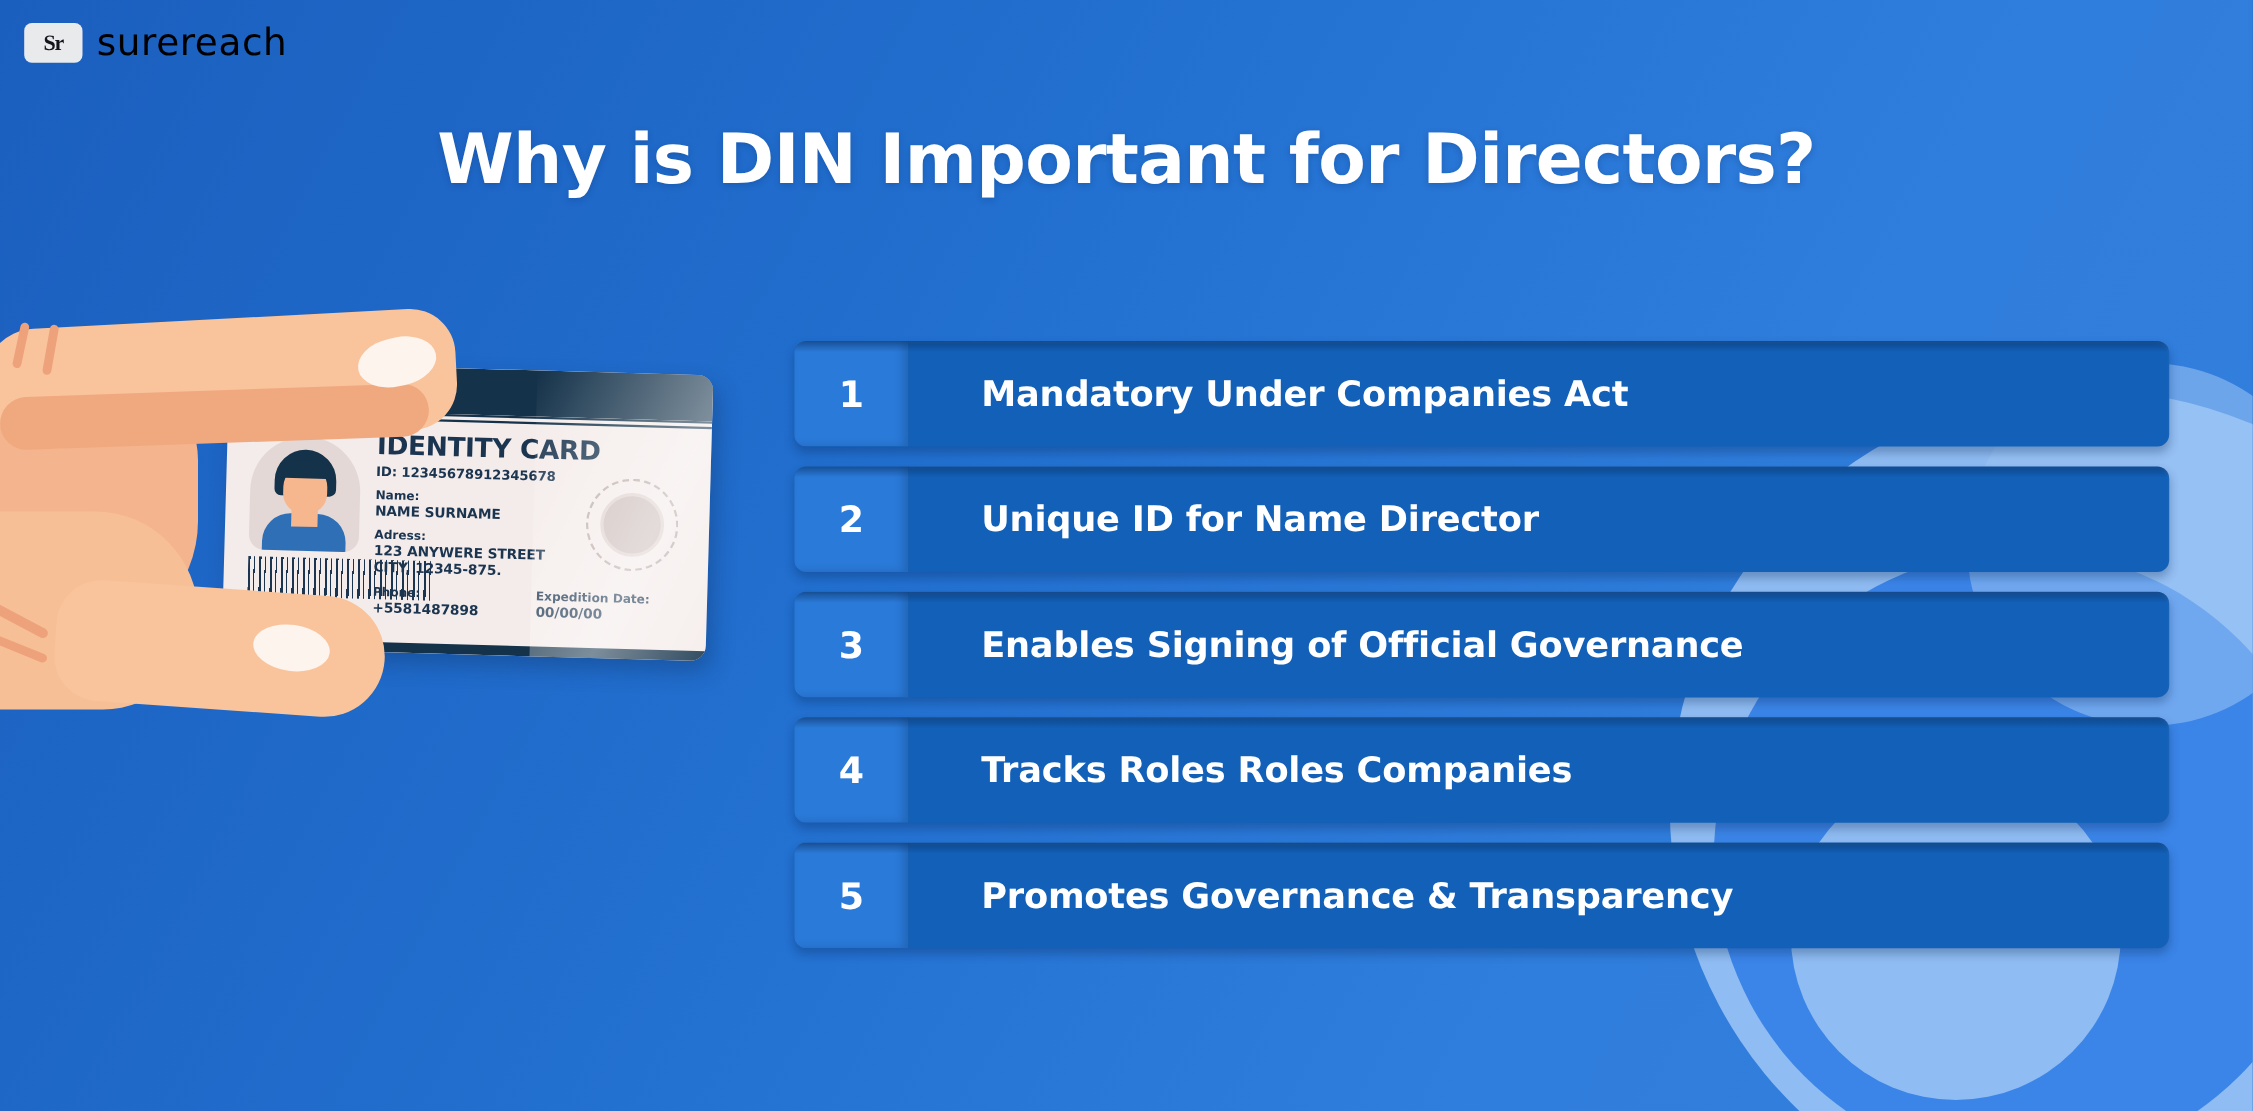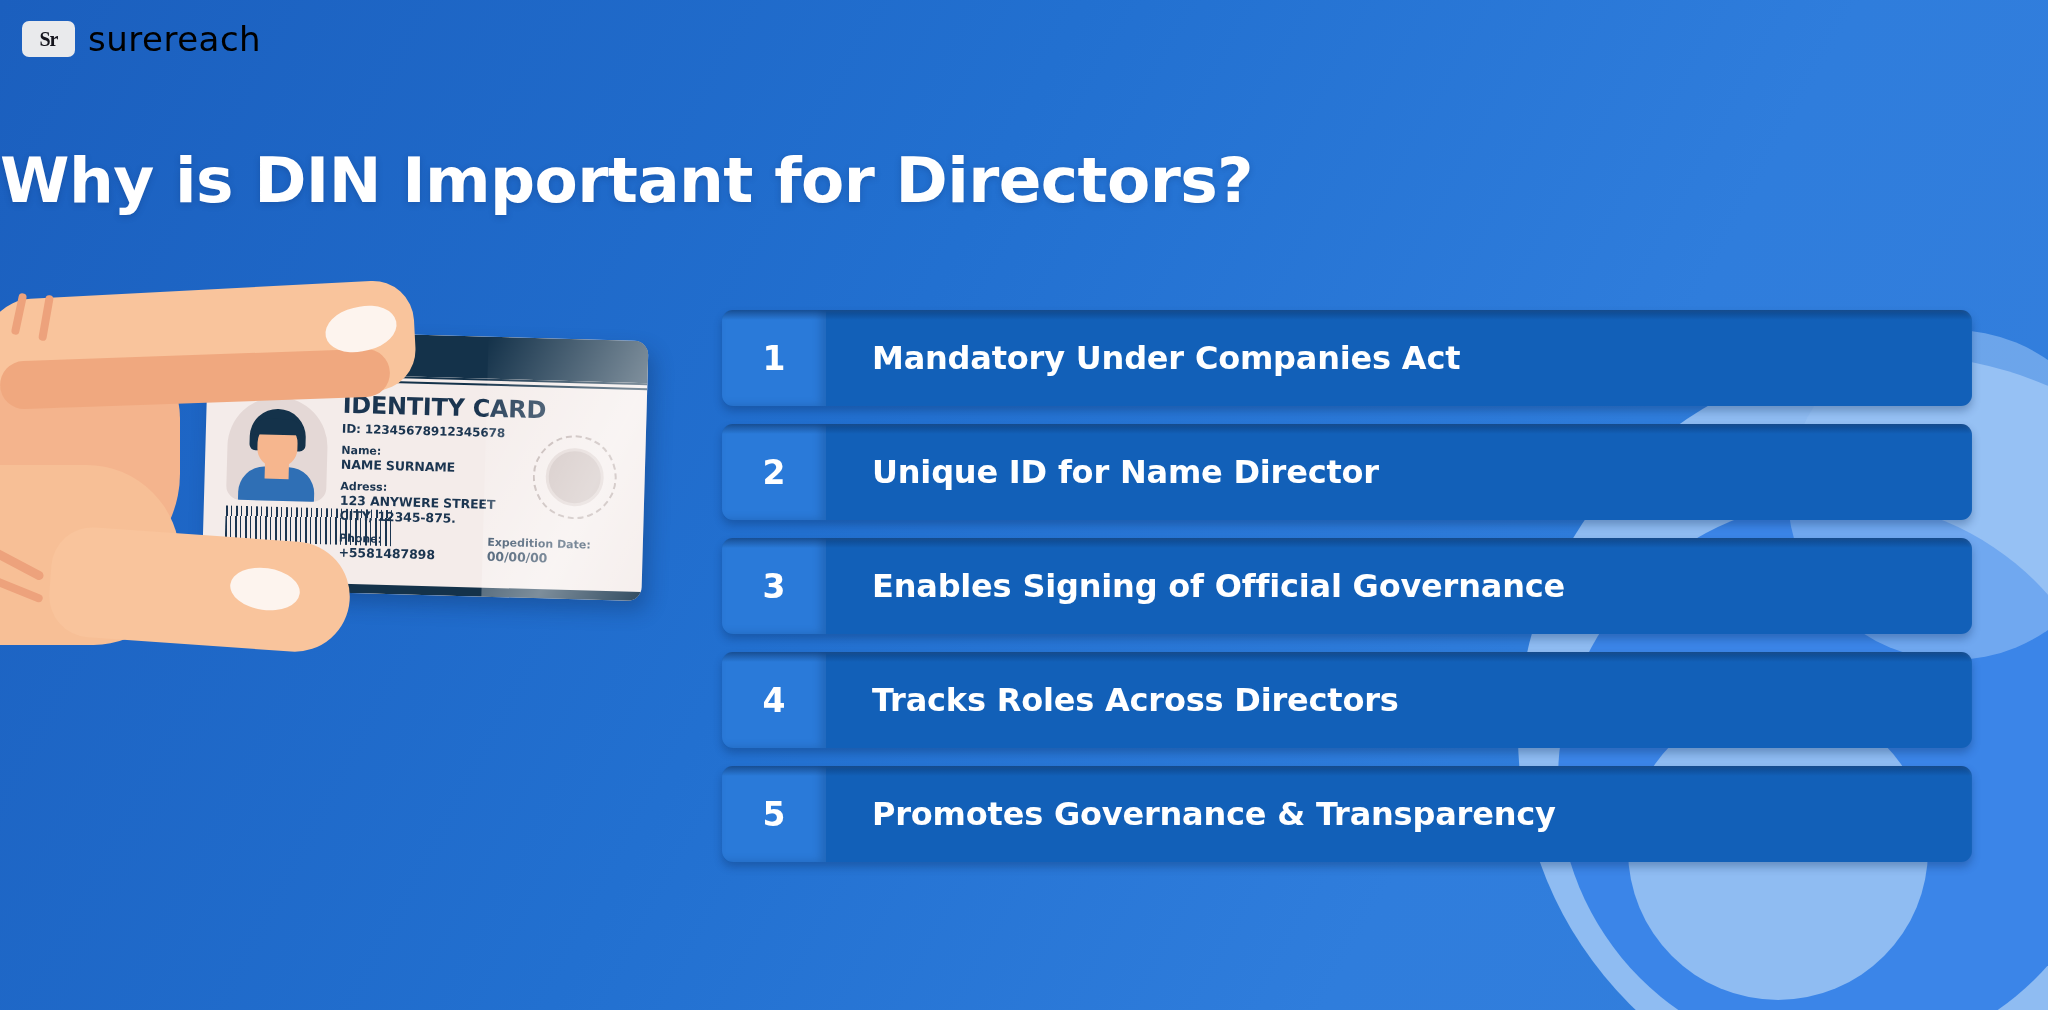--- a/index.html
+++ b/index.html
@@ -45,26 +45,25 @@
     letter-spacing:-1px;
   }
   #logo-text {
     color:#000000; font-size:34px; letter-spacing:.5px;
     font-family:"DejaVu Sans", sans-serif; font-weight:400;
   }
 
   
   #title {
     position:absolute; top:108px; left:0; width:100%;
-    text-align:left; z-index:8;
+    text-align:center; z-index:8;
     color:#ffffff; font-size:63px; font-weight:bold;
     letter-spacing:-.6px;
     font-family:"DejaVu Sans", sans-serif;
     text-shadow:0 2px 6px rgba(10,45,100,.25);
-    margin-top:36px;
   }
 
   
   #list {
     position:absolute; left:722px; top:310px;
     width:1250px; z-index:6;
     display:flex; flex-direction:column; gap:18px;
   }
   .row {
     position:relative;
@@ -90,20 +89,21 @@
     font-family:"DejaVu Sans", sans-serif;
     box-shadow:inset -5px 0 8px rgba(6,35,75,.22);
   }
   .row-label {
     flex:1;
     display:flex; align-items:center;
     padding-left:46px; padding-right:24px;
     color:#ffffff; font-size:32px; font-weight:bold;
     font-family:"DejaVu Sans", sans-serif;
     letter-spacing:-.2px;
+    margin-left:20px;
   }
   
   .row.w0 { width:1250px; }
   .row.w1 { width:1250px; }
 
   
   #illus { position:absolute; left:0; top:255px; width:700px; height:430px; z-index:7; }
 
   #idcard {
     position:absolute; left:205px; top:80px;
@@ -291,19 +291,19 @@
   <div class="row w1">
     <div class="row-num">2</div>
     <div class="row-label">Unique ID for Name Director</div>
   </div>
   <div class="row w0">
     <div class="row-num">3</div>
     <div class="row-label">Enables Signing of Official Governance</div>
   </div>
   <div class="row w1">
     <div class="row-num">4</div>
-    <div class="row-label">Tracks Roles Across Directors</div>
+    <div class="row-label">Tracks Roles Roles Companies</div>
   </div>
   <div class="row w0">
     <div class="row-num">5</div>
     <div class="row-label">Promotes Governance &amp; Transparency</div>
   </div>
 </div>
 
 </body></html>

